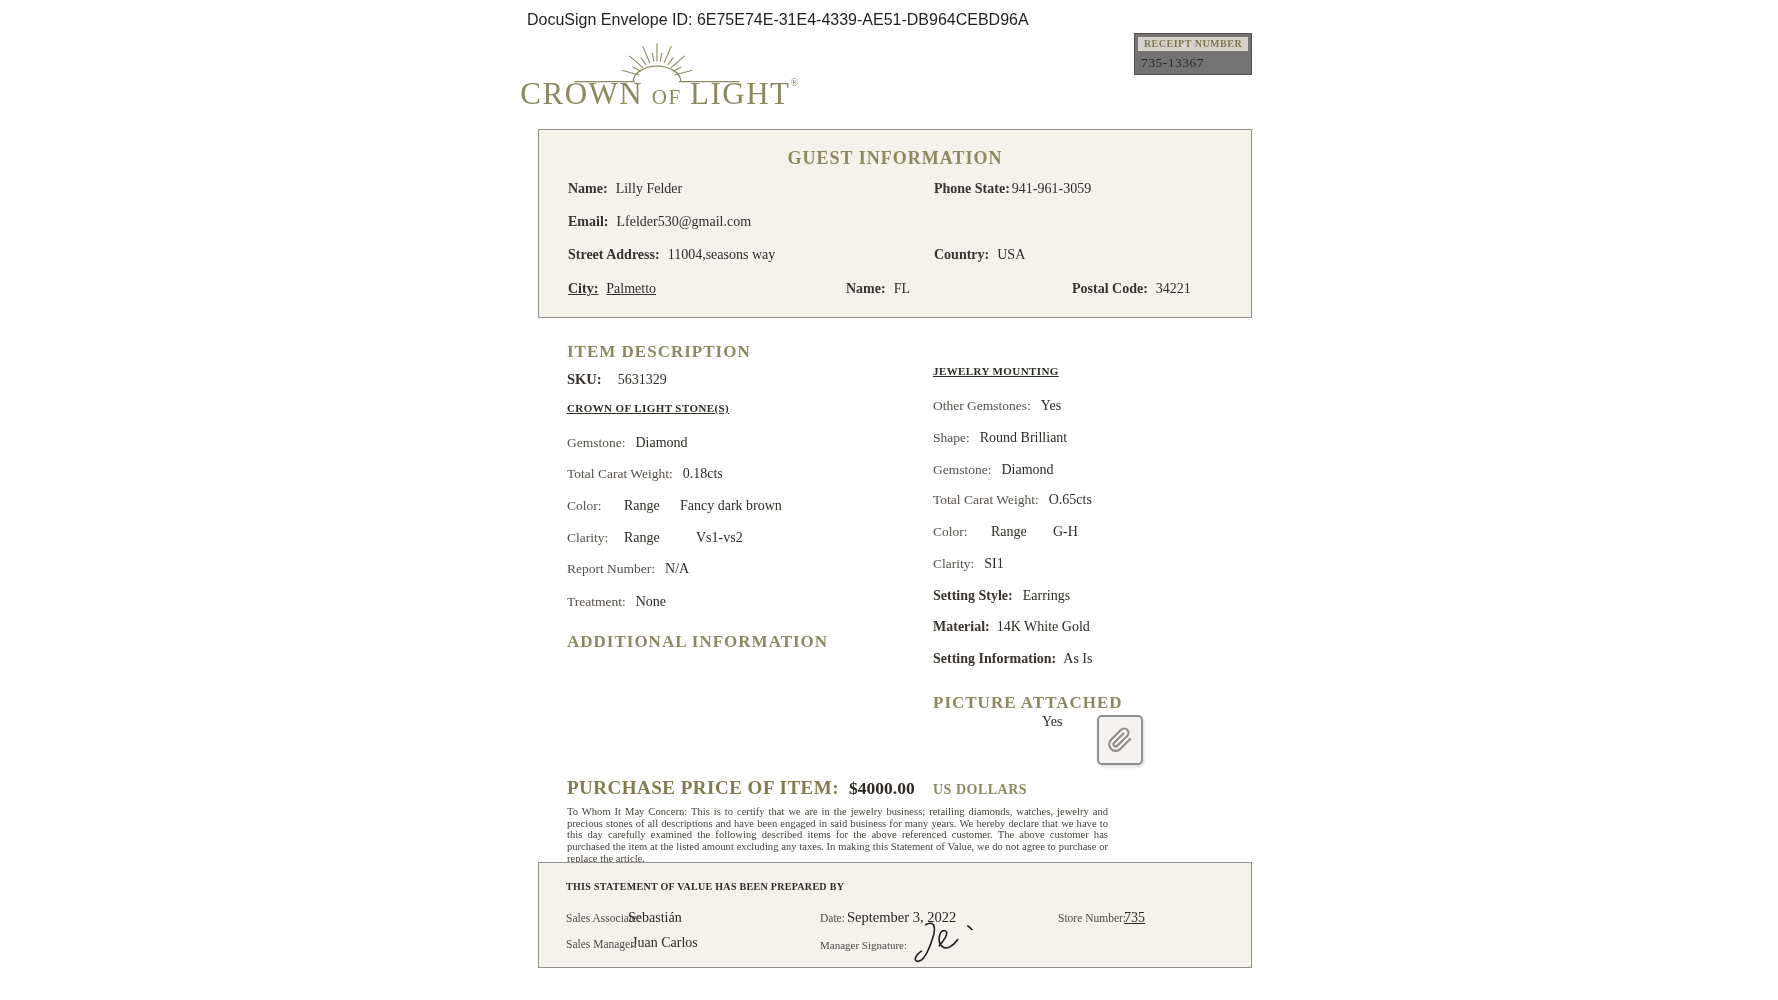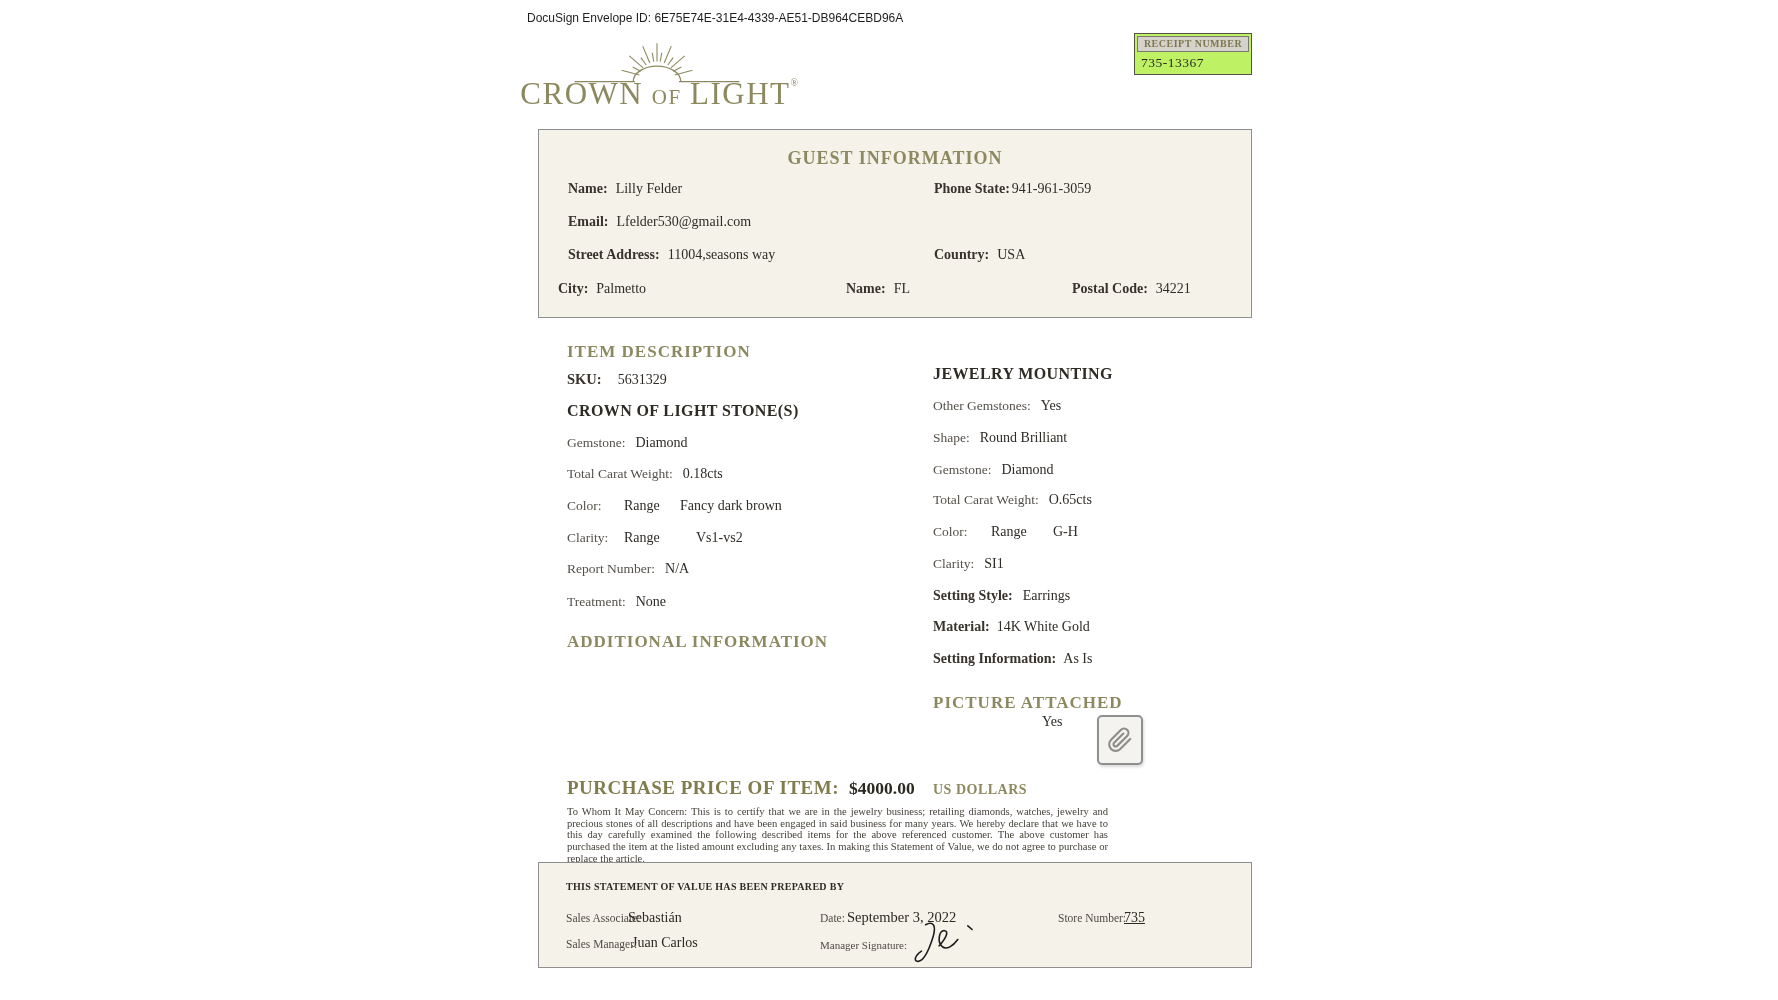--- a/index.html
+++ b/index.html
@@ -10,34 +10,34 @@
     --label_gray: #55504A;
   }
   *{box-sizing:border-box; margin:0; padding:0;}
   body{background:#e8e8e8; font-family:"Liberation Serif", serif;}
   .page{
     position:relative; width:1778px; height:1000px; background:#ffffff;
     overflow:hidden; color:var(--text_dark);
   }
   .docusign-id{
     position:absolute; left:527px; top:11px;
-    font-family:"Liberation Sans", sans-serif; font-size:12px; color:#1f1f1f;
+    font-family:"Liberation Sans", sans-serif; font-size:16px; color:#1f1f1f;
   }
   
   .sunburst{position:absolute; left:562px; top:34px;}
   .brand-name{
     position:absolute; left:520px; top:76px; width:280px; text-align:center;
     color:var(--accent); letter-spacing:1.5px; white-space:nowrap;
   }
   .brand-name .big{font-size:31px;}
   .brand-name .small{font-size:21px; padding:0 3px;}
   .brand-name .reg{font-size:10px; vertical-align:18px;}
   .receipt-box{
     position:absolute; right:526px; top:33px; width:118px;
-    border:1px solid #56524a; background:#bef264;
+    border:1px solid #56524a; background:#737373;
   }
   .receipt-label{
     margin:2px; background:#d4d2ca; border:1px solid #7c7870;
     color:#7d774f; font-weight:bold; font-size:10px; letter-spacing:0.5px;
     text-align:center; padding:1px 0 2px;
   }
   .receipt-number{
     font-size:13.5px; color:#2c2822; padding:1px 6px 3px; letter-spacing:0.5px;
   }
   .page-title{
@@ -55,21 +55,21 @@
   }
   .g-row{position:absolute; font-size:14px; white-space:nowrap;}
   .lbl{font-weight:bold; color:#38332d;}
   .val{color:#2f2b26; margin-left:8px;}
   
   .col{position:absolute; font-size:14px;}
   .col-left{left:567px; top:342px; width:370px;}
   .col-right{left:933px; top:365px; width:345px;}
   .row{position:absolute; white-space:nowrap;}
   .sec-olive{color:var(--accent); font-weight:bold; font-size:17px; letter-spacing:1px;}
-  .sec-dark{color:#2e2a24; font-weight:bold; font-size:16px; letter-spacing:0.4px;}
+  .sec-dark{color:#2e2a24; font-weight:bold; font-size:11px; letter-spacing:0.4px;text-decoration:underline;}
   .flbl{color:var(--label_gray); font-size:13.5px;}
   .fval{color:#2f2b26; font-size:14px; margin-left:10px;}
   .pos{position:absolute; white-space:nowrap;}
   
   .attachment-chip{
     position:absolute; left:1097px; top:715px; width:46px; height:50px;
     background:#f4f3f0; border:2px solid #8f8f8f; border-radius:5px;
     display:flex; align-items:center; justify-content:center;
     box-shadow:1px 2px 3px rgba(0,0,0,0.15); cursor:pointer;
   }
@@ -142,21 +142,21 @@
     </div>
     <div class="g-row" style="left:29px; top:84px;">
       <span class="lbl">Email:</span><span class="val">Lfelder530@gmail.com</span>
     </div>
     <div class="g-row" style="left:29px; top:117px;">
       <span class="lbl">Street Address:</span><span class="val">11004,seasons way</span>
     </div>
     <div class="g-row" style="left:395px; top:117px;">
       <span class="lbl">Country:</span><span class="val">USA</span>
     </div>
-    <div class="g-row" style="left:19px; top:151px;">
+    <div class="g-row" style="left:29px; top:151px;text-decoration:underline;">
       <span class="lbl">City:</span><span class="val">Palmetto</span>
     </div>
     <div class="g-row" style="left:307px; top:151px;">
       <span class="lbl">Name:</span><span class="val">FL</span>
     </div>
     <div class="g-row" style="left:533px; top:151px;">
       <span class="lbl">Postal Code:</span><span class="val">34221</span>
     </div>
   </div>
 

